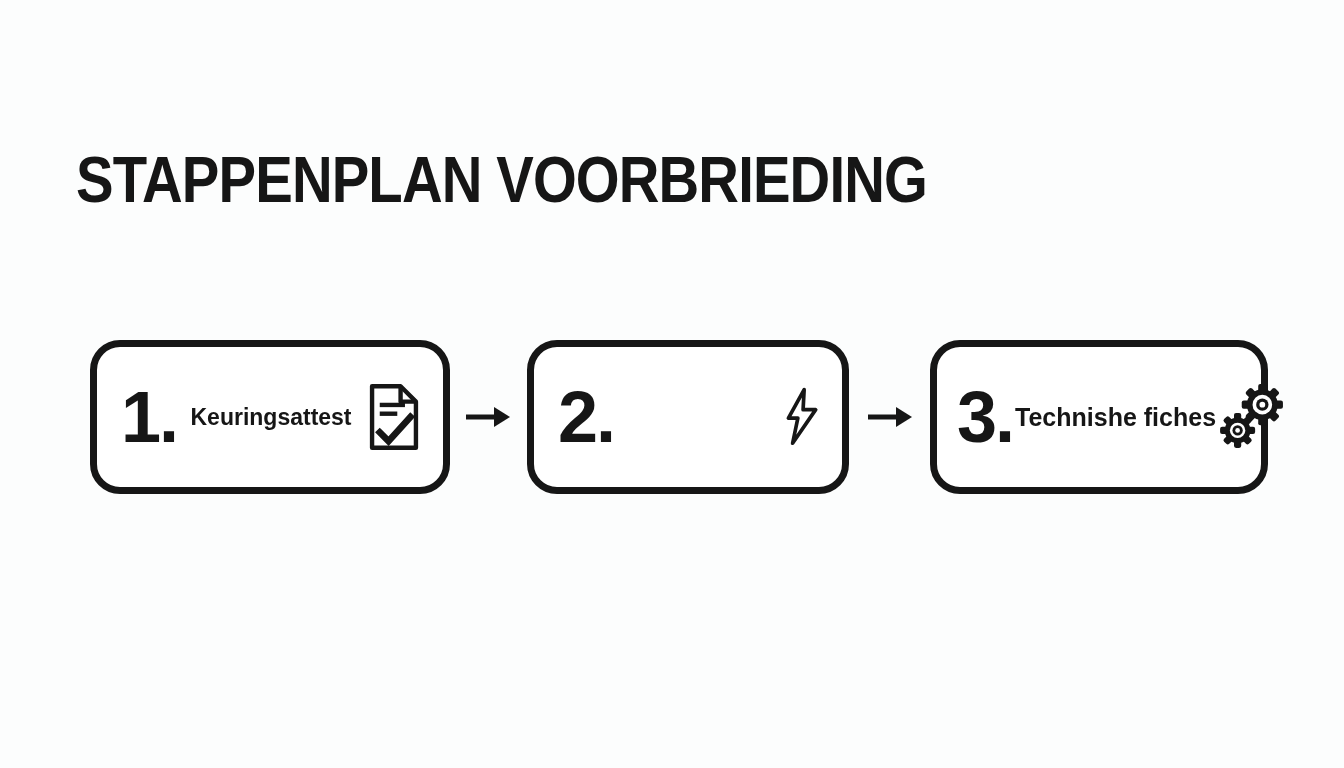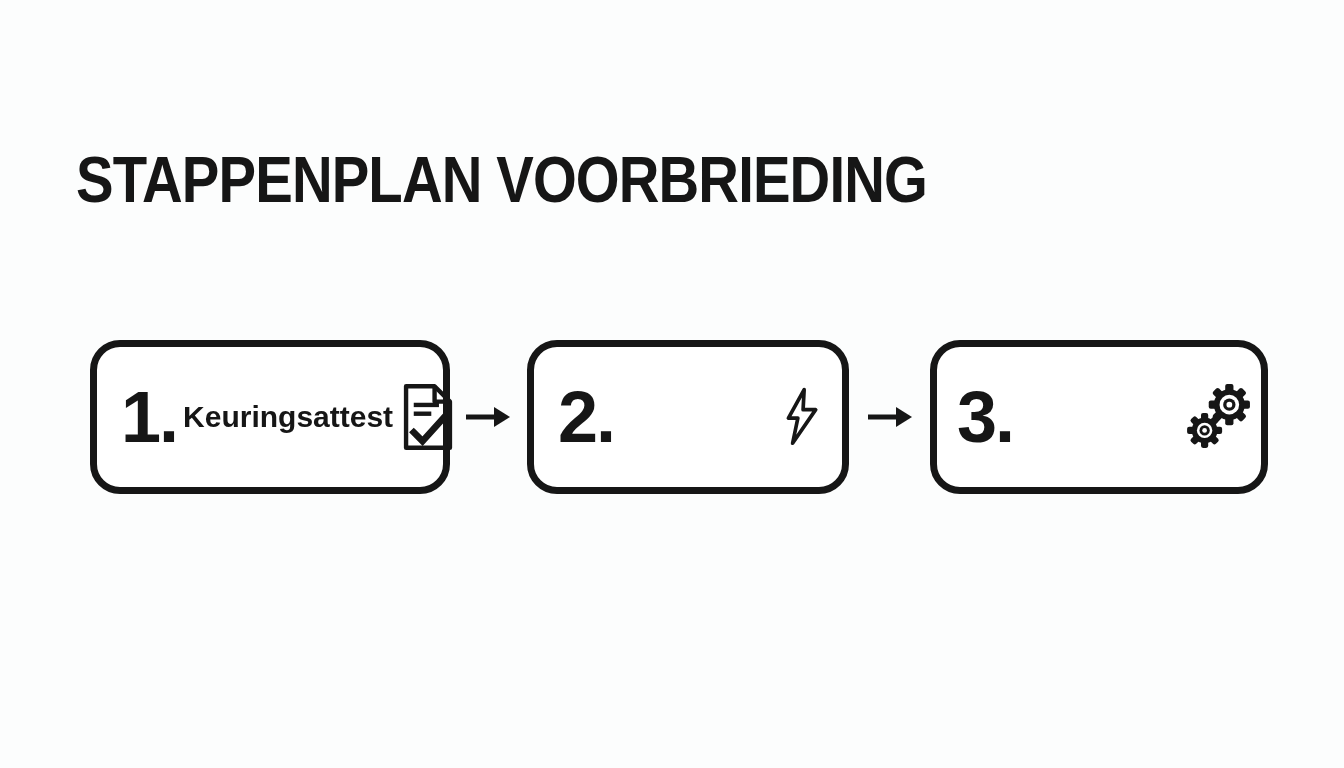--- a/index.html
+++ b/index.html
@@ -43,21 +43,21 @@
   .step-box.b2{left:527px;width:322px;}
   .step-box.b3{left:930px;width:338px;padding:0 10px 0 20px;}
   .step-number{
     font-size:72px;
     font-weight:700;
     line-height:1;
     letter-spacing:-2px;
     white-space:nowrap;
   }
   .step-label{
-    font-size:30px;
+    font-size:23px;
     font-weight:700;
     white-space:nowrap;
     padding:0 6px;
   }
   .b3 .step-label{font-size:25px;padding:0 2px;}
   .step-icon{flex:0 0 auto;display:flex;align-items:center;}
   .connector{
     position:absolute;
     top:403px;
   }
@@ -102,20 +102,21 @@
 
 <span class="connector c2">
   <svg width="48" height="28" viewBox="0 0 48 28">
     <line x1="2" y1="14" x2="33" y2="14" stroke="#161616" stroke-width="5"></line>
     <polygon points="30,4 46,14 30,24" fill="#161616"></polygon>
   </svg>
 </span>
 
 <div class="step-box b3">
   <span class="step-number">3.</span>
+  <span class="step-label">Technishe fiches</span>
   <span class="step-icon">
     <svg width="66" height="68" viewBox="0 0 64 66">
 
       <g fill="#161616">
         <circle cx="43" cy="21" r="15"></circle>
         <rect x="39" y="1" width="8" height="10" rx="2"></rect>
         <rect x="39" y="1" width="8" height="10" rx="2" transform="rotate(45,43,21)"></rect>
         <rect x="39" y="1" width="8" height="10" rx="2" transform="rotate(90,43,21)"></rect>
         <rect x="39" y="1" width="8" height="10" rx="2" transform="rotate(135,43,21)"></rect>
         <rect x="39" y="1" width="8" height="10" rx="2" transform="rotate(180,43,21)"></rect>

